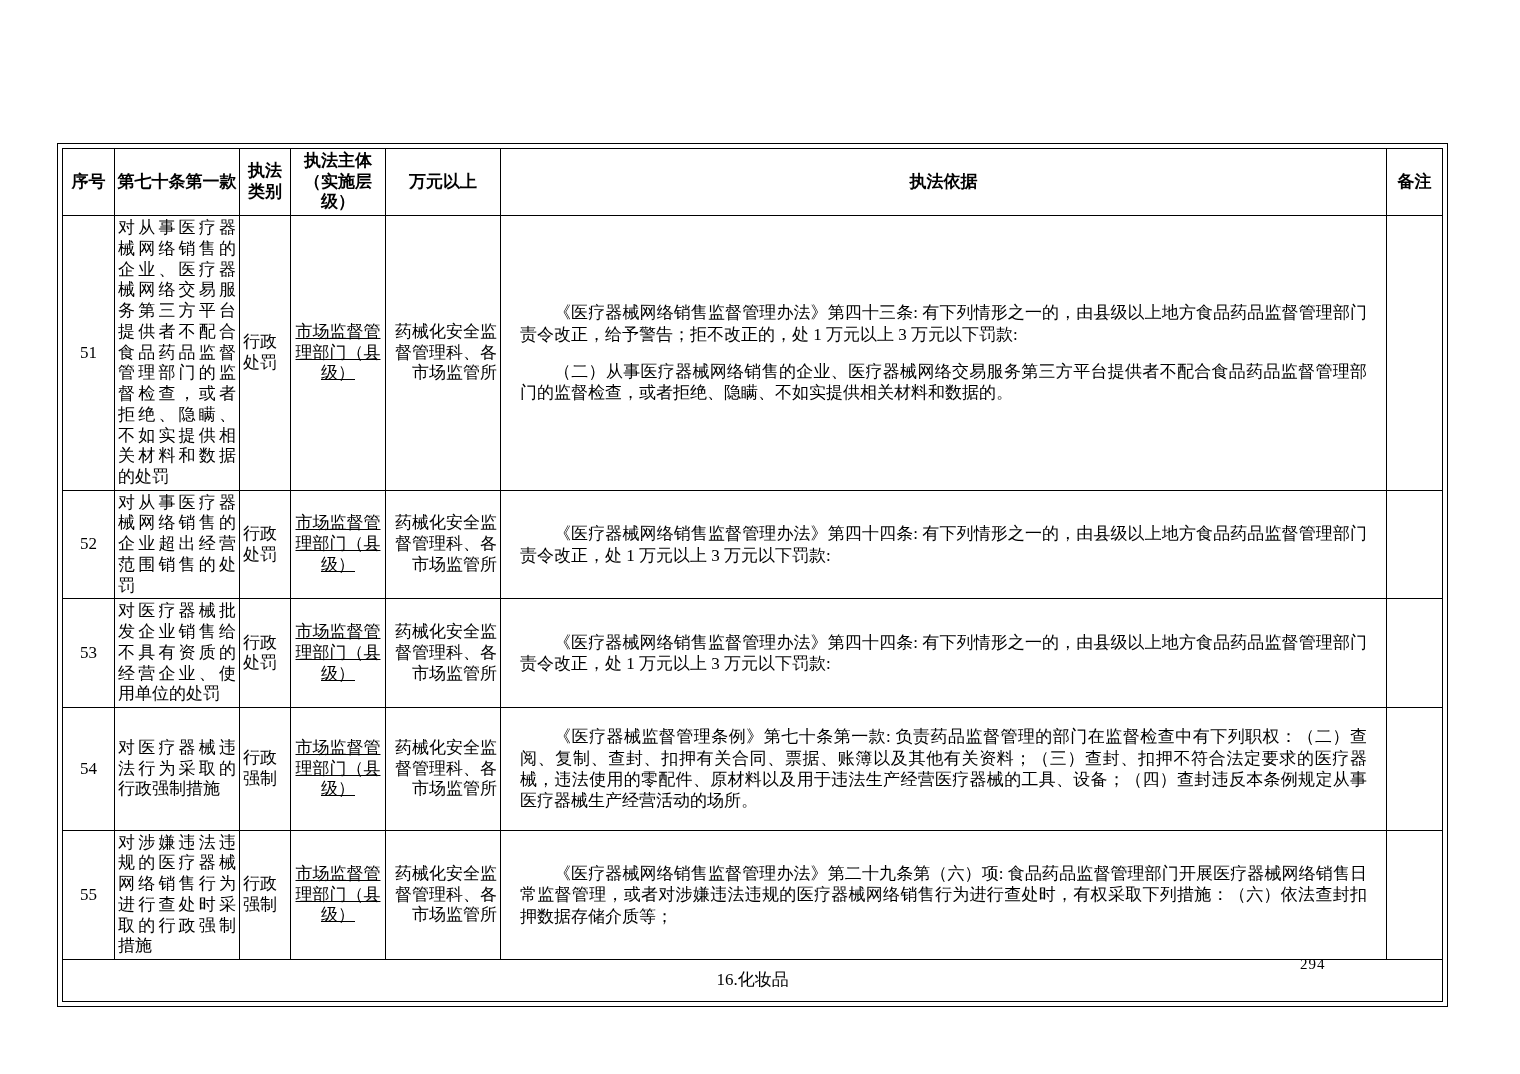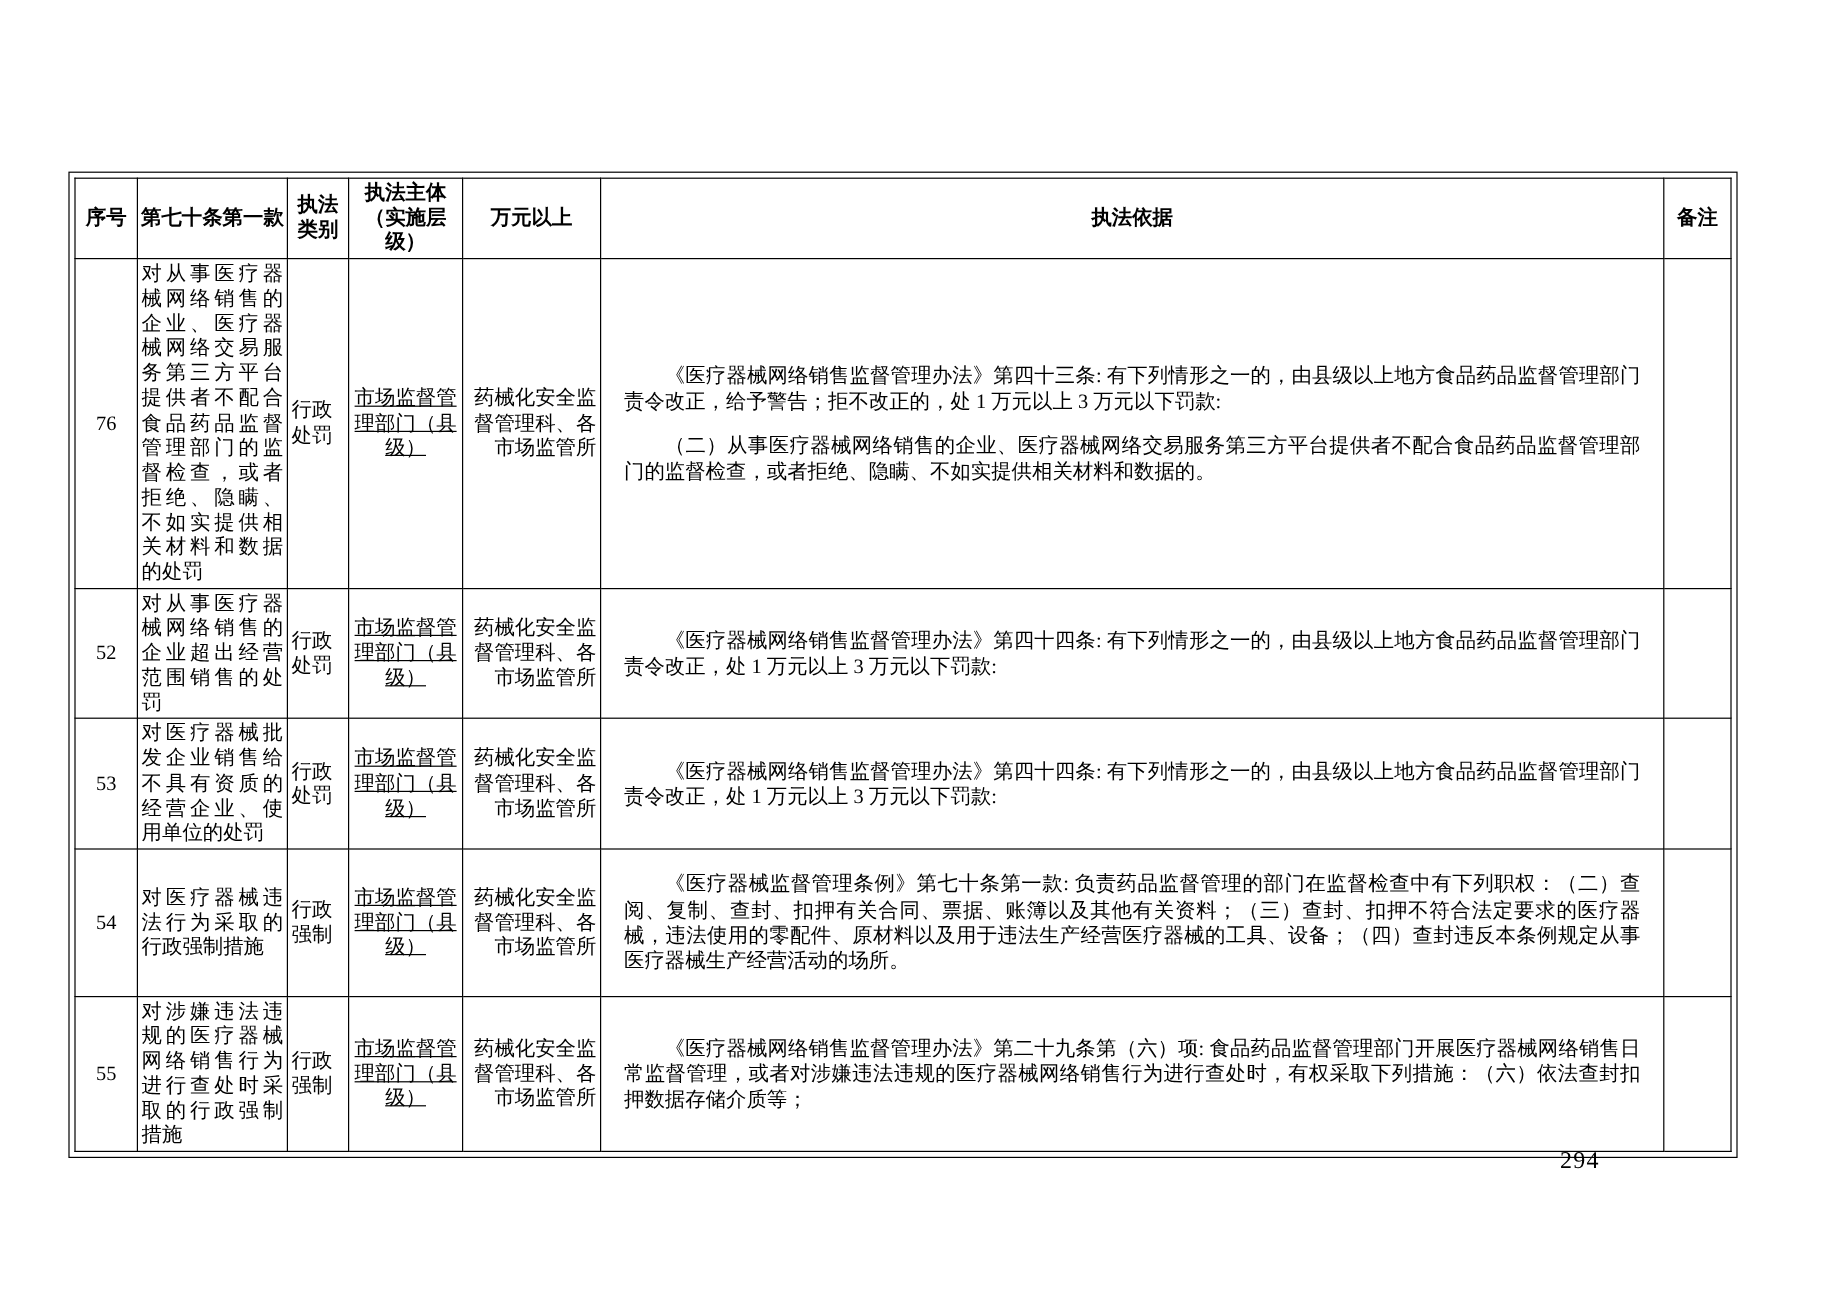--- a/index.html
+++ b/index.html
@@ -59,21 +59,21 @@
   tr.section { height: 42px; }
   .section-cell {
     text-align: center;
     font-size: 17px;
     border: 1px solid #000;
   }
   .page-number {
     position: absolute;
     left: 1300px;
     top: 956px;
-    font-size: 20px;
+    font-size: 15px;
     letter-spacing: 1px;
   }
 </style>
 </head>
 <body>
 
 <div class="page">
 
   <div class="table-outer">
     <table class="enf-table">
@@ -92,21 +92,21 @@
         <th>序号</th>
         <th>第七十条第一款</th>
         <th>执法类别</th>
         <th>执法主体（实施层级）</th>
         <th>万元以上</th>
         <th>执法依据</th>
         <th>备注</th>
       </tr>
 
       <tr class="row-51">
-        <td class="cell-no">76</td>
+        <td class="cell-no">51</td>
         <td class="cell-name">对从事医疗器械网络销售的企业、医疗器械网络交易服务第三方平台提供者不配合食品药品监督管理部门的监督检查，或者拒绝、隐瞒、不如实提供相关材料和数据的处罚</td>
         <td class="cell-category">行政处罚</td>
         <td class="cell-subject">市场监督管理部门（县级）</td>
         <td class="cell-agency">药械化安全监督管理科、各市场监管所</td>
         <td class="cell-basis">
           <p class="basis-p">《医疗器械网络销售监督管理办法》第四十三条: 有下列情形之一的，由县级以上地方食品药品监督管理部门责令改正，给予警告；拒不改正的，处 1 万元以上 3 万元以下罚款:</p>
           <p class="basis-p">（二）从事医疗器械网络销售的企业、医疗器械网络交易服务第三方平台提供者不配合食品药品监督管理部门的监督检查，或者拒绝、隐瞒、不如实提供相关材料和数据的。</p>
         </td>
         <td class="cell-remark"></td>
       </tr>
@@ -152,18 +152,21 @@
         <td class="cell-name">对涉嫌违法违规的医疗器械网络销售行为进行查处时采取的行政强制措施</td>
         <td class="cell-category">行政强制</td>
         <td class="cell-subject">市场监督管理部门（县级）</td>
         <td class="cell-agency">药械化安全监督管理科、各市场监管所</td>
         <td class="cell-basis">
           <p class="basis-p">《医疗器械网络销售监督管理办法》第二十九条第（六）项: 食品药品监督管理部门开展医疗器械网络销售日常监督管理，或者对涉嫌违法违规的医疗器械网络销售行为进行查处时，有权采取下列措施：（六）依法查封扣押数据存储介质等；</p>
         </td>
         <td class="cell-remark"></td>
       </tr>
 
+      <tr class="section">
+        <td class="section-cell" colspan="7">16.化妆品</td>
+      </tr>
     </tbody>
       </table>
   </div>
 
   <div class="page-number">294</div>
 </div>
 
 </body></html>

